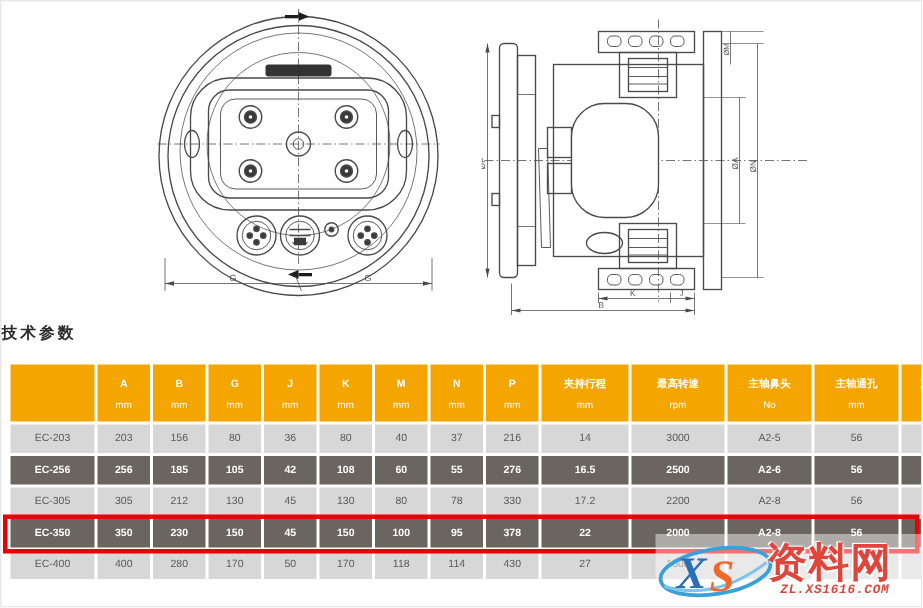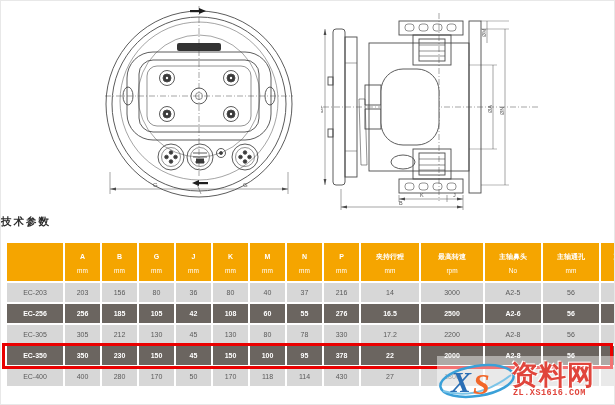--- a/index.html
+++ b/index.html
@@ -18,25 +18,25 @@
   .hu{font-size:6.5px;font-weight:normal;line-height:9px;margin-top:5px;}
   table.spec td{height:19px;padding:0;text-align:center;font-size:7px;line-height:19px;
                 white-space:nowrap;overflow:hidden;}
   tr.light td{background:#d7d7d7;color:#5a5a5a;}
   tr.dark  td{background:#6b6560;color:#fff;font-weight:bold;}
   .red-box{position:absolute;left:1px;top:342px;width:611px;height:26px;
            border:3px solid #ea0000;box-sizing:border-box;z-index:5;pointer-events:none;}
   .watermark{position:absolute;left:436px;top:355px;width:177px;height:48px;z-index:6;
              background:rgba(255,255,255,0.45);display:flex;align-items:center;}
   .wm-logo{flex:0 0 auto;}
-  .wm-text{display:flex;flex-direction:column;align-items:flex-start;margin-left:-6px;}
+  .wm-text{display:flex;flex-direction:column;align-items:flex-end;margin-left:-6px;}
   .wm-name{font-size:27px;font-weight:bold;color:#e0453c;line-height:26px;letter-spacing:1px;
            text-shadow:1px 1px 0 #fff,-1px -1px 0 #fff,0 0 2px #fff;}
   .wm-url{font-family:"Liberation Mono",monospace;font-size:8.5px;font-weight:bold;color:#e0453c;
-          background:#fff;line-height:10px;padding:0 2px;letter-spacing:0.5px;}
+          background:#fff;line-height:10px;padding:0 2px;letter-spacing:0.5px;font-style:italic;}
 </style>
 </head>
 <body>
 
 <div class="page">
 
   <svg id="front-view" class="drawing" width="205" height="202" viewBox="0 0 205 202">
     <g stroke="#4a4a4a" fill="none" stroke-width="0.9">
       <line x1="102" y1="0" x2="102" y2="170" stroke-width="0.5" stroke-dasharray="6,2,1,2"></line>
       <line x1="8" y1="90" x2="196" y2="90" stroke-width="0.5" stroke-dasharray="6,2,1,2"></line>

